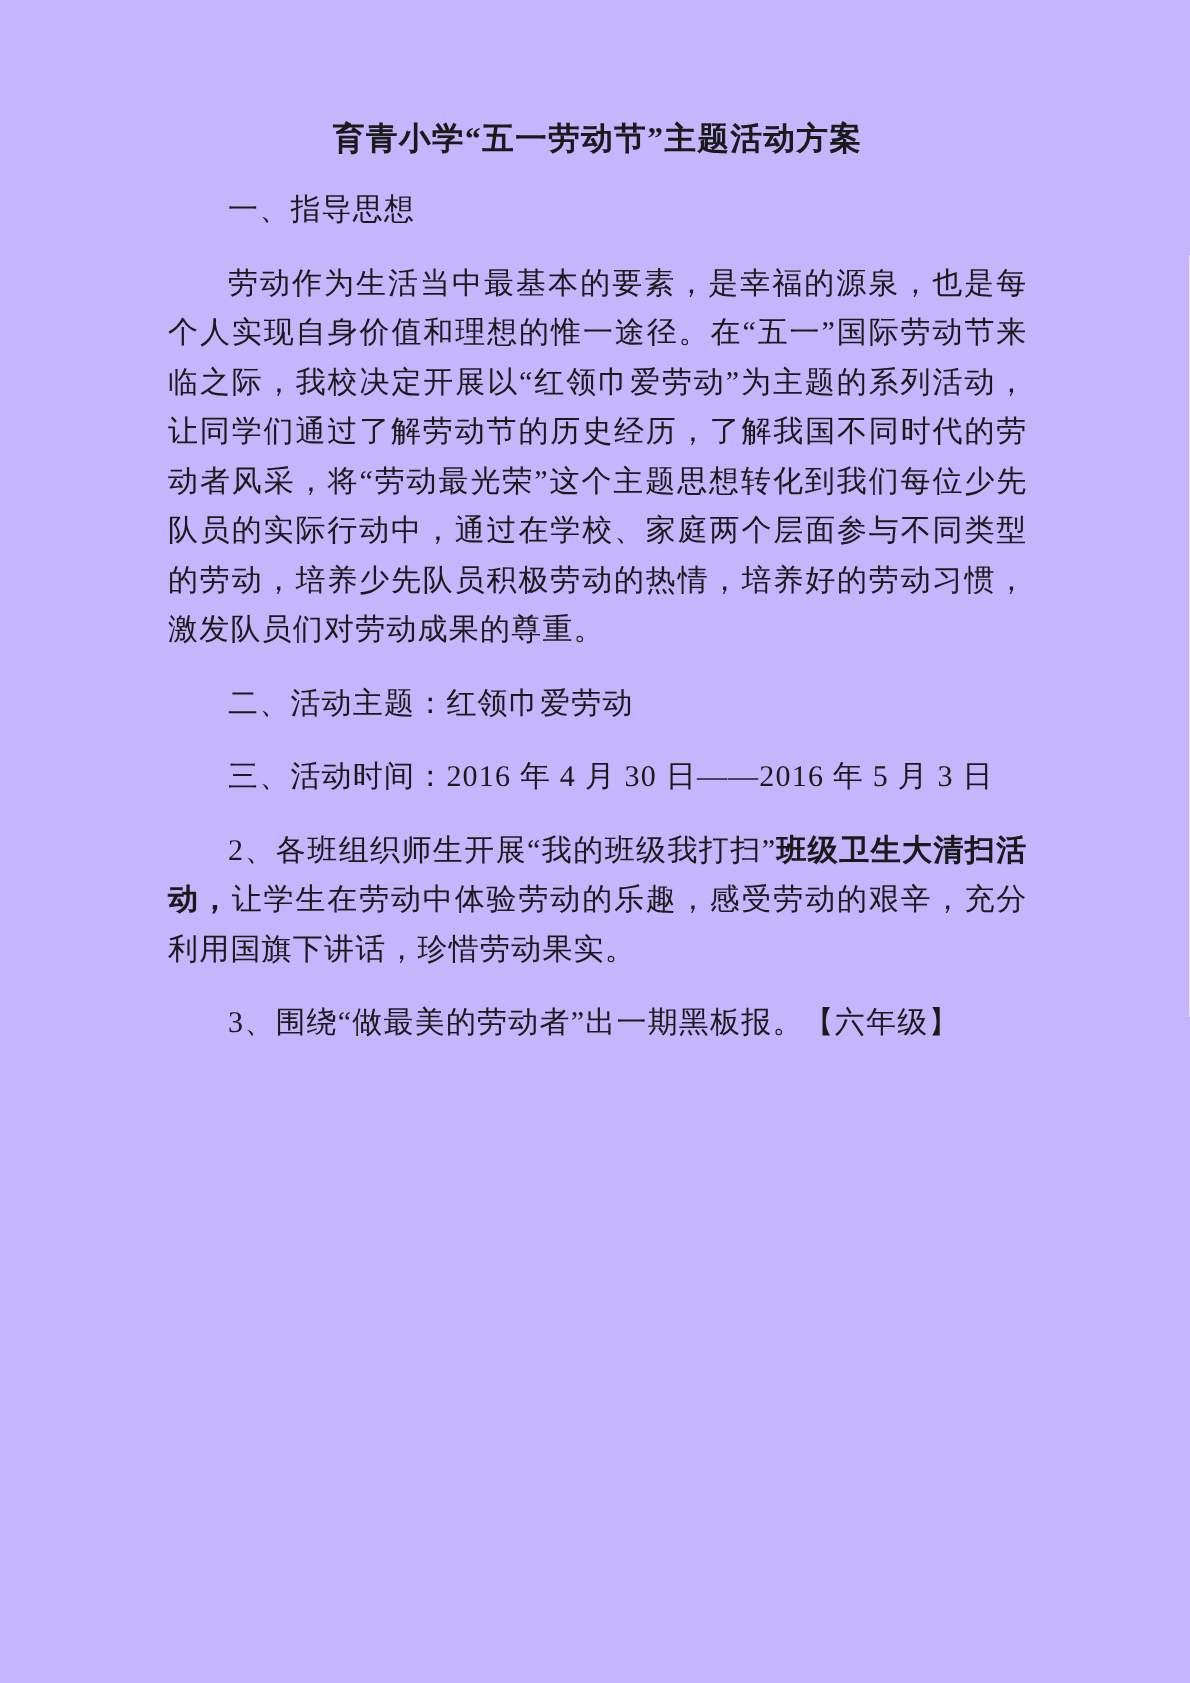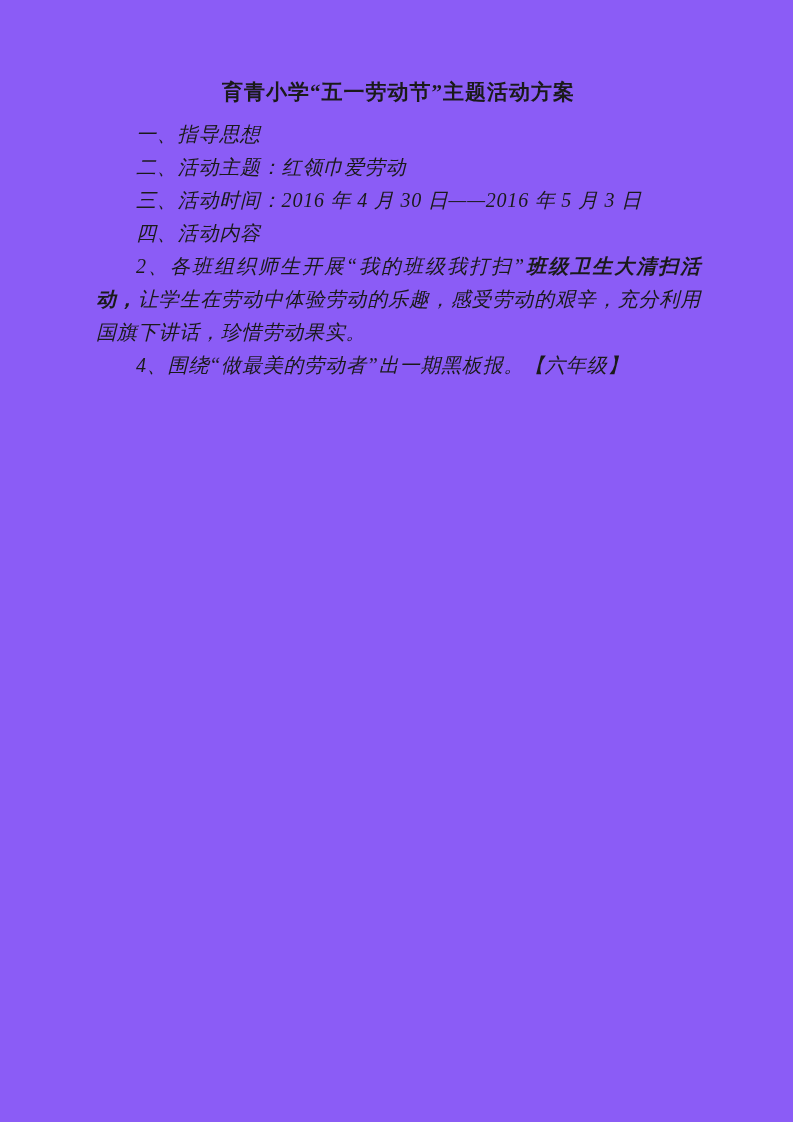--- a/index.html
+++ b/index.html
@@ -4,57 +4,56 @@
 <style>
   html, body {
     margin: 0;
     padding: 0;
     background: #ffffff;
   }
   .page {
     position: relative;
     width: 793px;
     height: 1122px;
-    background: #8b5cf6;
+    background: #c4b5fd;
     overflow: hidden;
     font-family: "Liberation Serif", "DejaVu Serif", serif;
     color: #1a1a1a;
     box-sizing: border-box;
     padding: 76px 92px 0 96px;
   }
   .doc-title {
     text-align: center;
     font-weight: bold;
     font-size: 21px;
     line-height: 32px;
     letter-spacing: 1px;
     margin: 0 0 10px 0;
   }
   .doc-body {
     font-size: 20px;
     line-height: 33px;
   }
   .para {
-    margin: 0;
+    margin: 16px;
     text-indent: 2em;
     text-align: justify;
     text-justify: inter-ideograph;
     letter-spacing: 0.8px;
     word-break: break-all;
-    font-style: italic;
   }
   .para span.bold { font-weight: bold; }
   .para span.underline { text-decoration: underline; text-underline-offset: 4px; }
 </style>
 </head>
 <body>
 
 <div class="page">
   <h1 class="doc-title">育青小学“五一劳动节”主题活动方案</h1>
   <div class="doc-body">
       <p class="para heading"><span>一、指导思想</span></p>
+      <p class="para body"><span>劳动作为生活当中最基本的要素，是幸福的源泉，也是每个人实现自身价值和理想的惟一途径。在“五一”国际劳动节来临之际，我校决定开展以“红领巾爱劳动”为主题的系列活动，让同学们通过了解劳动节的历史经历，了解我国不同时代的劳动者风采，将“劳动最光荣”这个主题思想转化到我们每位少先队员的实际行动中，通过在学校、家庭两个层面参与不同类型的劳动，培养少先队员积极劳动的热情，培养好的劳动习惯，激发队员们对劳动成果的尊重。</span></p>
       <p class="para heading"><span>二、活动主题：红领巾爱劳动</span></p>
       <p class="para heading"><span>三、活动时间：2016 年 4 月 30 日——2016 年 5 月 3 日</span></p>
-      <p class="para heading"><span>四、活动内容</span></p>
       <p class="para body"><span>2、各班组织师生开展“我的班级我打扫”</span><span class="bold">班级卫生大清扫活动，</span><span>让学生在劳动中体验劳动的乐趣，感受劳动的艰辛，充分利用国旗下讲话，珍惜劳动果实。</span></p>
-      <p class="para body"><span>4、围绕“做最美的劳动者”出一期黑板报。【六年级】</span></p>
+      <p class="para body"><span>3、围绕“做最美的劳动者”出一期黑板报。【六年级】</span></p>
     </div>
 </div>
 
 </body></html>

